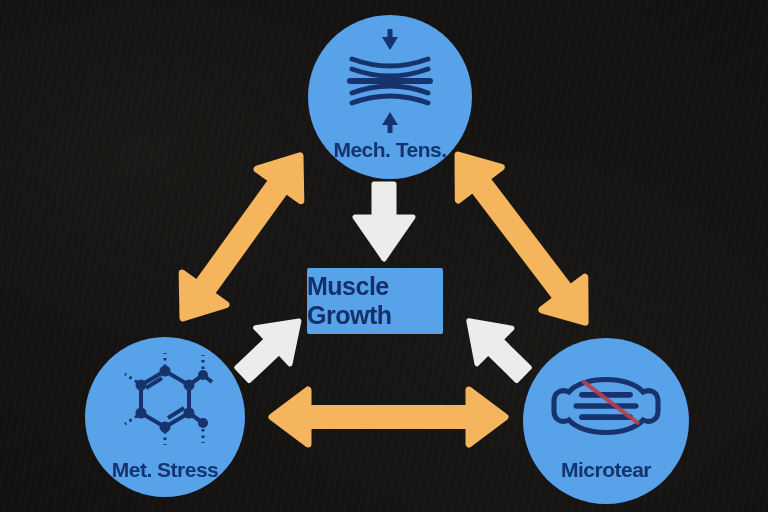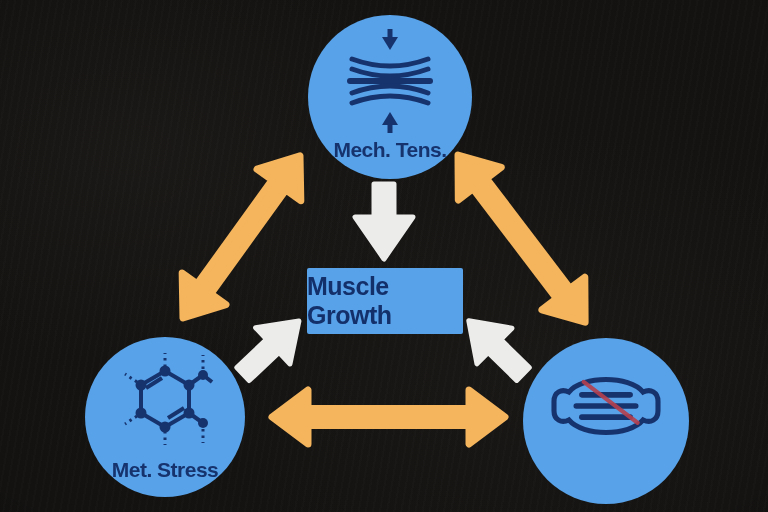--- a/index.html
+++ b/index.html
@@ -34,21 +34,21 @@
     position: absolute; left: 0; right: 0;
     text-align: center;
     font-weight: bold;
     font-size: 21px;
     letter-spacing: -0.5px;
     color: #16336e;
   }
   .center-box {
     position: absolute;
     left: 307px; top: 268px;
-    width: 156px; height: 66px;
+    width: 136px; height: 66px;
     background: #58a2e9;
     border-radius: 2px;
     display: flex; align-items: center; justify-content: center;
     z-index: 2;
   }
   .center-label {
     font-weight: bold;
     font-size: 25px;
     letter-spacing: -0.5px;
     color: #14306b;
@@ -139,19 +139,20 @@
       <svg width="130" height="84" viewBox="0 0 140 90">
         <path class="navy-stroke" stroke-width="5.5" d="M30 30 C45 12 95 12 110 30 C118 26 126 30 126 40 L126 50 C126 60 118 64 110 60 C95 78 45 78 30 60 C22 64 14 60 14 50 L14 40 C14 30 22 26 30 30 Z"></path>
         <g class="navy-stroke" stroke-width="6" stroke-linecap="round">
           <line x1="44" y1="33" x2="96" y2="33"></line>
           <line x1="38" y1="45" x2="102" y2="45"></line>
           <line x1="44" y1="57" x2="96" y2="57"></line>
         </g>
         <line x1="46" y1="19" x2="104" y2="63" stroke="#b5404e" stroke-width="4.5" stroke-linecap="round" opacity="0.9"></line>
       </svg>
     </div>
+    <div class="node-label" style="bottom:22px;">Microtear</div>
   </div>
 
   <div class="center-box">
     <span class="center-label">Muscle Growth</span>
   </div>
 
 </div>
 
 </body></html>

